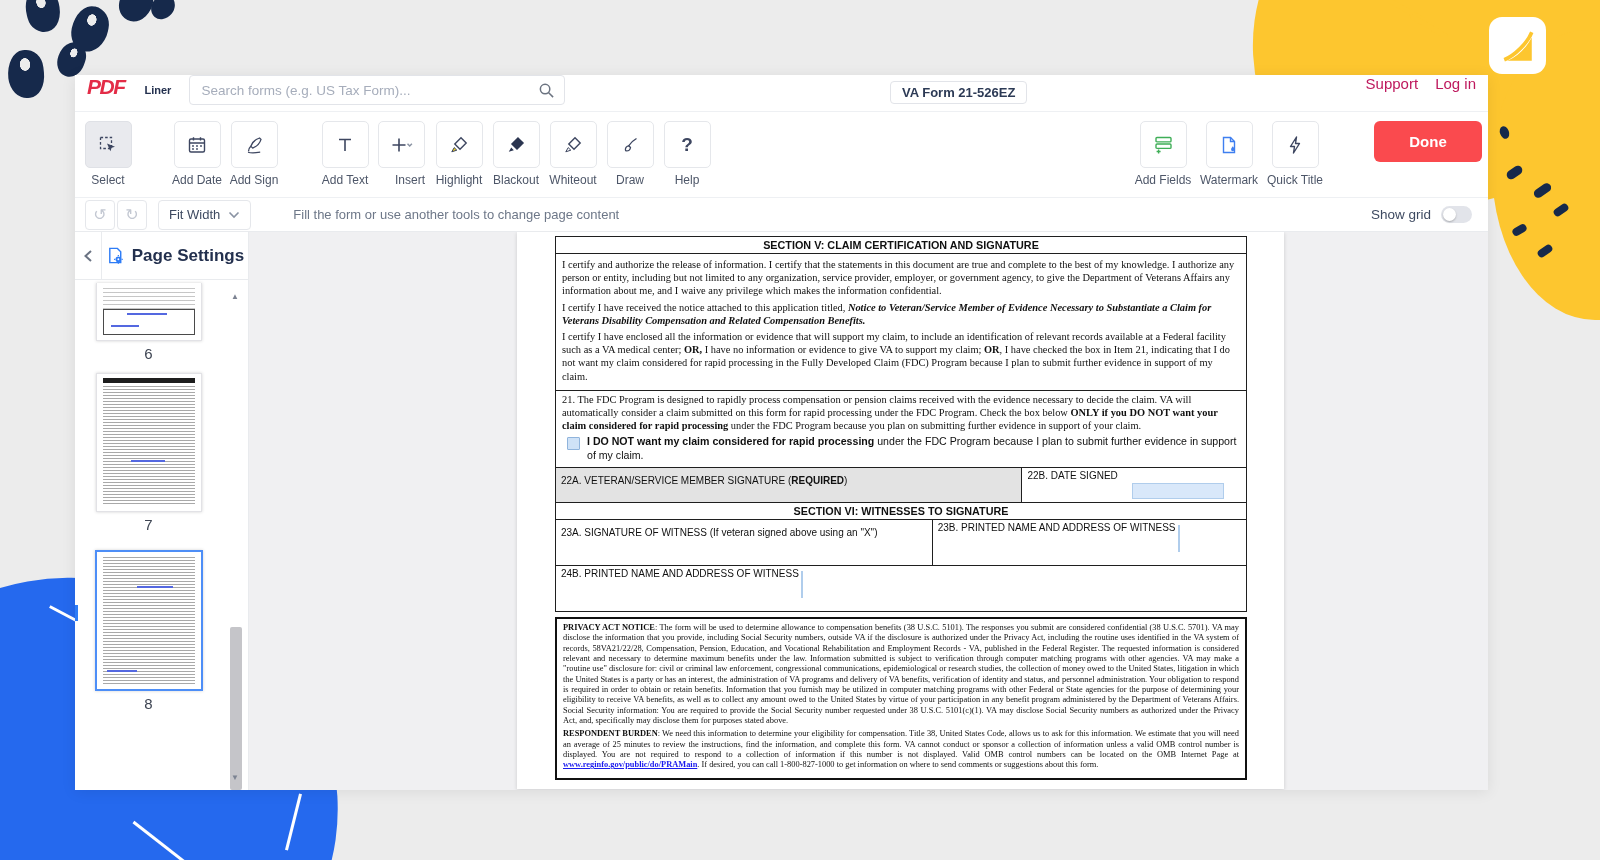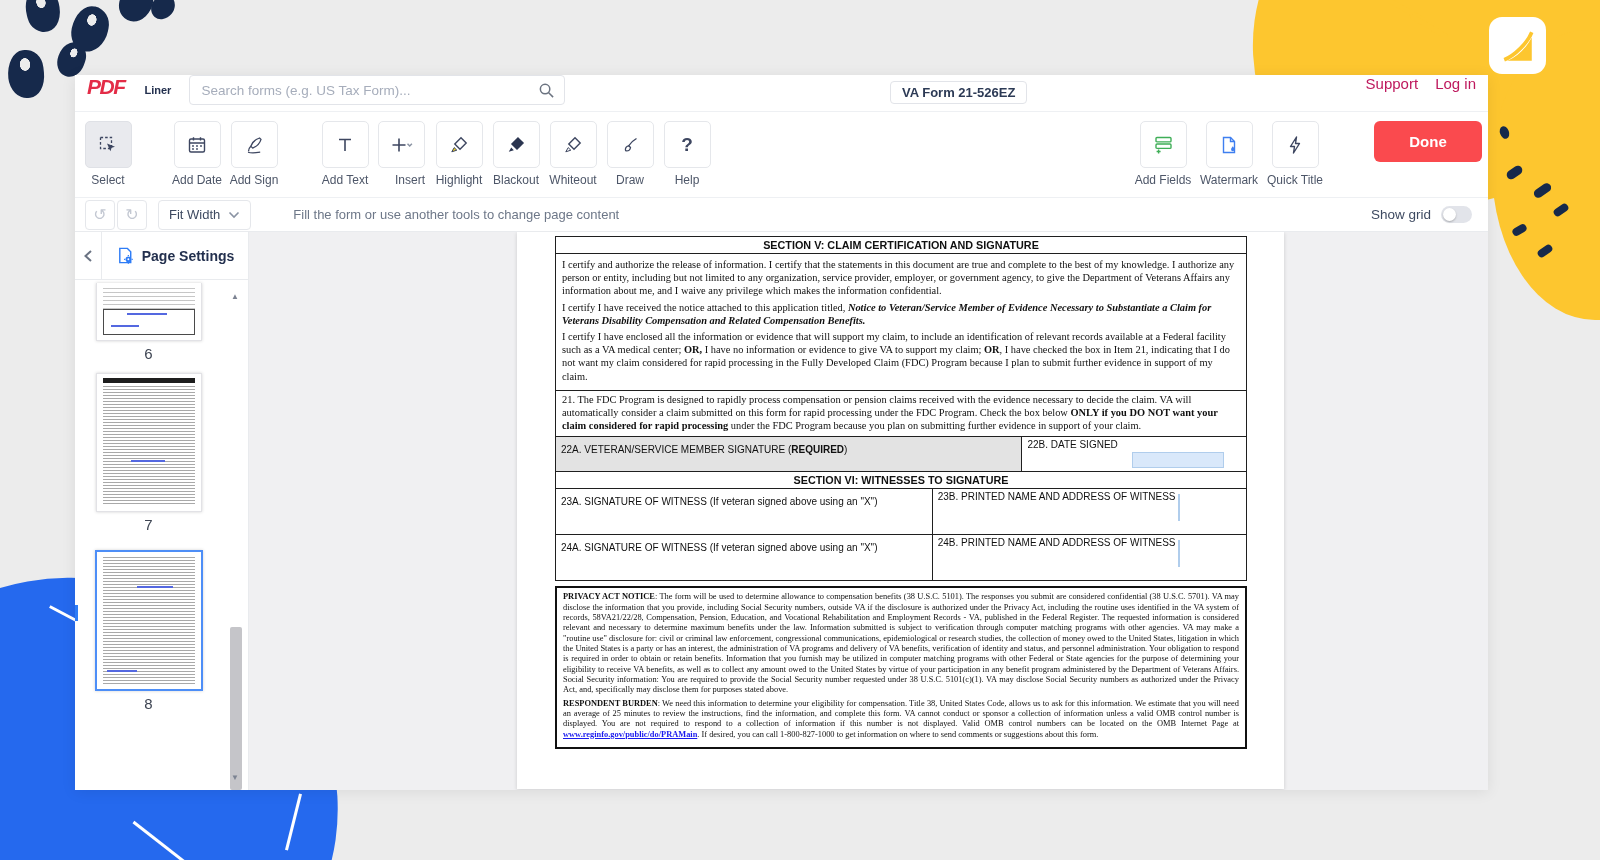--- a/index.html
+++ b/index.html
@@ -48,21 +48,21 @@
   .showgrid{margin-left:auto;display:flex;align-items:center;gap:10px;font-size:13.5px;color:#3e4a61;}
   .toggle{width:31px;height:17px;border-radius:9px;background:#e2e4ea;position:relative;cursor:pointer;}
   .knob{position:absolute;left:2px;top:2px;width:13px;height:13px;border-radius:50%;background:#fff;
         box-shadow:0 1px 2px rgba(0,0,0,.25);}
   
   .body-row{flex:1;display:flex;min-height:0;}
   .sidebar{width:173px;border-right:1px solid #e9ebee;display:flex;flex-direction:column;flex:0 0 auto;background:#fff;}
   .sb-header{height:47px;display:flex;border-bottom:1px solid #e9ebee;flex:0 0 auto;}
   .collapse{width:26px;border-right:1px solid #e9ebee;display:flex;align-items:center;
             justify-content:center;cursor:pointer;}
-  .ps{flex:1;display:flex;align-items:center;justify-content:center;gap:7px;font-size:14px;
+  .ps{flex:1;display:flex;align-items:center;justify-content:center;gap:7px;font-size:17px;
       font-weight:700;color:#23304e;cursor:pointer;}
   .thumbs{flex:1;position:relative;padding:3px 26px 0 0;overflow:hidden;}
   .thumb{width:104px;margin:0 auto;background:#fff;border:1px solid #e2e2e6;position:relative;
          box-shadow:0 0 3px rgba(0,0,0,.18);cursor:pointer;}
   .t-partial{height:57px;border-top:none;}
   .t-full{height:137px;}
   .t-sel{border:2px solid #4d8ef7;}
   .tlines{position:absolute;left:6px;right:6px;top:5px;bottom:5px;opacity:.5;
           background:repeating-linear-gradient(180deg,#8e8e8e 0 1px,transparent 1px 4px);}
   .tlines.dense{background:repeating-linear-gradient(180deg,#6f6f6f 0 1px,transparent 1px 3px);opacity:.6;}
@@ -370,20 +370,24 @@
 
             <div class="dbox">
               <div class="sec-title bb">SECTION V: CLAIM CERTIFICATION AND SIGNATURE</div>
               <div class="paras">
                 <p>I certify and authorize the release of information. I certify that the statements in this document are true and complete to the best of my knowledge. I authorize any person or entity, including but not limited to any organization, service provider, employer, or government agency, to give the Department of Veterans Affairs any information about me, and I waive any privilege which makes the information confidential.</p>
                 <p><span>I certify I have received the notice attached to this application titled, </span><span class="bi">Notice to Veteran/Service Member of Evidence Necessary to Substantiate a Claim for Veterans Disability Compensation and Related Compensation Benefits.</span></p>
                 <p><span>I certify I have enclosed all the information or evidence that will support my claim, to include an identification of relevant records available at a Federal facility such as a VA medical center; </span><span class="b">OR,</span><span> I have no information or evidence to give VA to support my claim; </span><span class="b">OR</span><span>, I have checked the box in Item 21, indicating that I do not want my claim considered for rapid processing in the Fully Developed Claim (FDC) Program because I plan to submit further evidence in support of my claim.</span></p>
               </div>
               <div class="item21 bt">
                 <div><span>21. The FDC Program is designed to rapidly process compensation or pension claims received with the evidence necessary to decide the claim. VA will automatically consider a claim submitted on this form for rapid processing under the FDC Program. Check the box below </span><span class="b">ONLY if you DO NOT want your claim considered for rapid processing</span><span> under the FDC Program because you plan on submitting further evidence in support of your claim.</span></div>
+                <div class="cbline">
+                  <span class="cbox"></span>
+                  <span><span class="b">I DO NOT want my claim considered for rapid processing</span><span> under the FDC Program because I plan to submit further evidence in support of my claim.</span></span>
+                </div>
               </div>
               <div class="row22 bt">
                 <div class="c22a">
                   <span class="flabel"><span>22A. VETERAN/SERVICE MEMBER SIGNATURE (</span><span class="b">REQUIRED</span><span>)</span></span>
                 </div>
                 <div class="c22b">
                   <div class="flabel">22B. DATE SIGNED</div>
                   <div class="in22b"></div>
                 </div>
               </div>
@@ -391,23 +395,20 @@
               <div class="rowvi bt">
                 <div class="cvia">
                   <span class="flabel">23A. SIGNATURE OF WITNESS (If veteran signed above using an "X")</span>
                 </div>
                 <div class="cvib">
                   <span class="flabel">23B. PRINTED NAME AND ADDRESS OF WITNESS</span>
                   <div class="inwide"></div>
                 </div>
               </div>
               <div class="rowvi bt">
-                <div class="cvia">
-                  <span class="flabel">24A. SIGNATURE OF WITNESS (If veteran signed above using an "X")</span>
-                </div>
                 <div class="cvib">
                   <span class="flabel">24B. PRINTED NAME AND ADDRESS OF WITNESS</span>
                   <div class="inwide"></div>
                 </div>
               </div>
             </div>
 
             <div class="privacy">
               <p><span class="b">PRIVACY ACT NOTICE</span><span>: The form will be used to determine allowance to compensation benefits (38 U.S.C. 5101). The responses you submit are considered confidential (38 U.S.C. 5701). VA may disclose the information that you provide, including Social Security numbers, outside VA if the disclosure is authorized under the Privacy Act, including the routine uses identified in the VA system of records, 58VA21/22/28, Compensation, Pension, Education, and Vocational Rehabilitation and Employment Records - VA, published in the Federal Register. The requested information is considered relevant and necessary to determine maximum benefits under the law. Information submitted is subject to verification through computer matching programs with other agencies. VA may make a "routine use" disclosure for: civil or criminal law enforcement, congressional communications, epidemiological or research studies, the collection of money owed to the United States, litigation in which the United States is a party or has an interest, the administration of VA programs and delivery of VA benefits, verification of identity and status, and personnel administration. Your obligation to respond is required in order to obtain or retain benefits. Information that you furnish may be utilized in computer matching programs with other Federal or State agencies for the purpose of determining your eligibility to receive VA benefits, as well as to collect any amount owed to the United States by virtue of your participation in any benefit program administered by the Department of Veterans Affairs. Social Security information: You are required to provide the Social Security number requested under 38 U.S.C. 5101(c)(1). VA may disclose Social Security numbers as authorized under the Privacy Act, and, specifically may disclose them for purposes stated above.</span></p>
               <p><span class="b">RESPONDENT BURDEN</span><span>: We need this information to determine your eligibility for compensation. Title 38, United States Code, allows us to ask for this information. We estimate that you will need an average of 25 minutes to review the instructions, find the information, and complete this form. VA cannot conduct or sponsor a collection of information unless a valid OMB control number is displayed. You are not required to respond to a collection of information if this number is not displayed. Valid OMB control numbers can be located on the OMB Internet Page at </span><span class="doc-link">www.reginfo.gov/public/do/PRAMain</span><span>. If desired, you can call 1-800-827-1000 to get information on where to send comments or suggestions about this form.</span></p>

